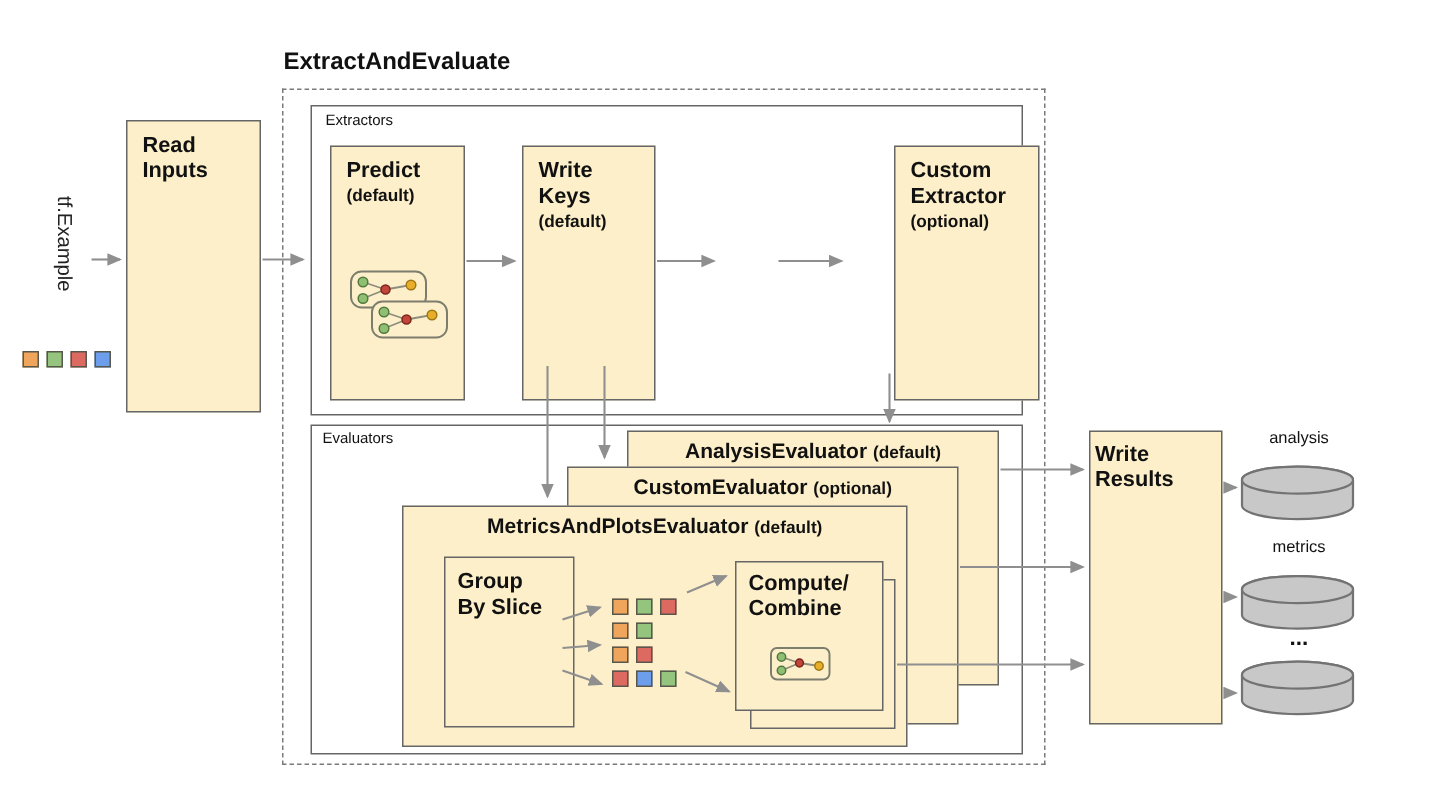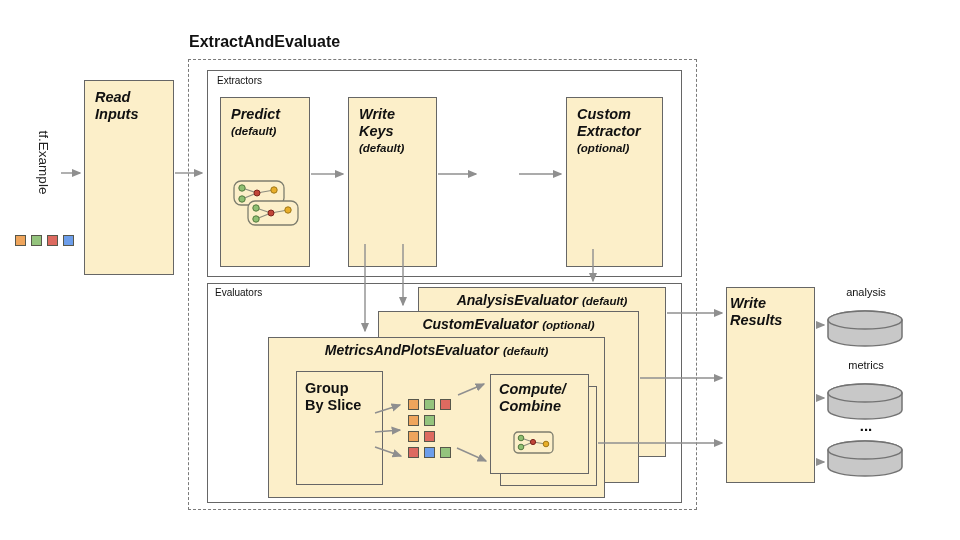--- a/index.html
+++ b/index.html
@@ -1,19 +1,19 @@
 <!DOCTYPE html>
 <html style="--tan: #FCEFC9; --line: #666666; --dash: #7A7A7A; --arrow: #8F8F8F; --sqb: #57574B; --ng: #8FBF72; --nr: #C14538; --ny: #E8AE29; --cylf: #C8C8C8; --cyls: #737373;"><head>
 <meta charset="utf-8">
 <style>
   html,body{margin:0;padding:0;background:#fff;}
   #canvas{position:relative;width:960px;height:540px;background:#fff;overflow:hidden;
           font-family:"Liberation Sans",sans-serif;color:#111;}
   .abs{position:absolute;box-sizing:border-box;}
-  .tanbox{background:var(--tan);border:1.6px solid var(--line);font-style:italic;}
+  .tanbox{background:var(--tan);border:1.6px solid var(--line);}
   .container{background:#fff;border:1.6px solid var(--line);}
   .dashed{border:1.6px dashed var(--dash);}
   .diagram-title{font-weight:bold;font-size:16px;}
   .section-label{font-weight:normal;font-size:10px;}
   .box-pad{padding:8px 8px 0 10px;}
   .box-title{font-weight:bold;font-size:14.5px;line-height:1.17;}
   .box-sub{font-weight:bold;font-size:11.5px;margin-top:2px;}
   .header{font-weight:bold;font-size:14px;text-align:center;padding-top:4px;white-space:nowrap;}
   .header .sub{font-size:11.5px;font-weight:bold;}
   .sq{display:inline-block;width:11px;height:11px;border:1.5px solid var(--sqb);
@@ -84,21 +84,21 @@
   <div class="abs tanbox" style="left:348px;top:97px;width:89px;height:170px;z-index:5;">
     <div class="box-pad">
       <div class="box-title">Write</div>
       <div class="box-title">Keys</div>
       <div class="box-sub">(default)</div>
     </div>
   </div>
 
   <div class="abs ellipsis" style="left:486px;top:155px;">...</div>
 
-  <div class="abs tanbox" style="left:566px;top:97px;width:97px;height:170px;z-index:5;">
+  <div class="abs tanbox" style="left:596px;top:97px;width:97px;height:170px;z-index:5;">
     <div class="box-pad">
       <div class="box-title">Custom</div>
       <div class="box-title">Extractor</div>
       <div class="box-sub">(optional)</div>
     </div>
   </div>
 
   <div class="abs container" style="left:207px;top:283px;width:475px;height:220px;z-index:1;">
     <div class="section-label" style="padding:3px 0 0 7px;">Evaluators</div>
   </div>

